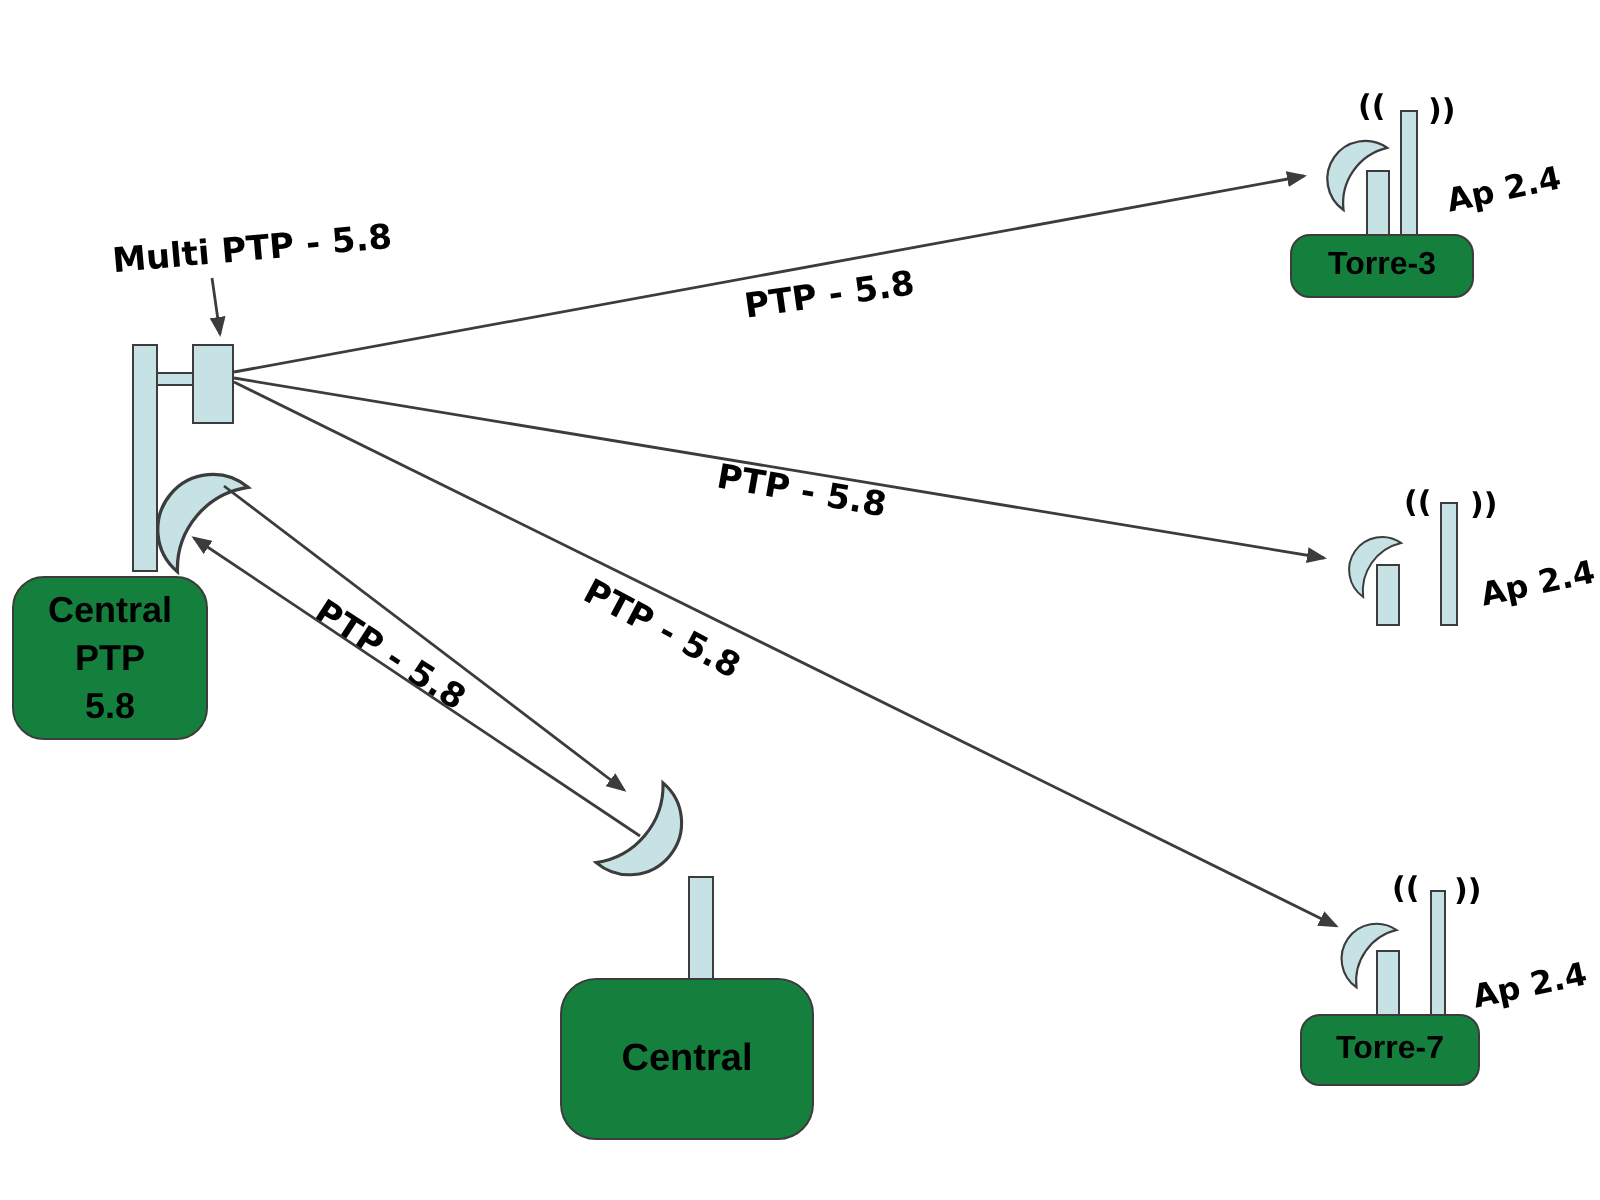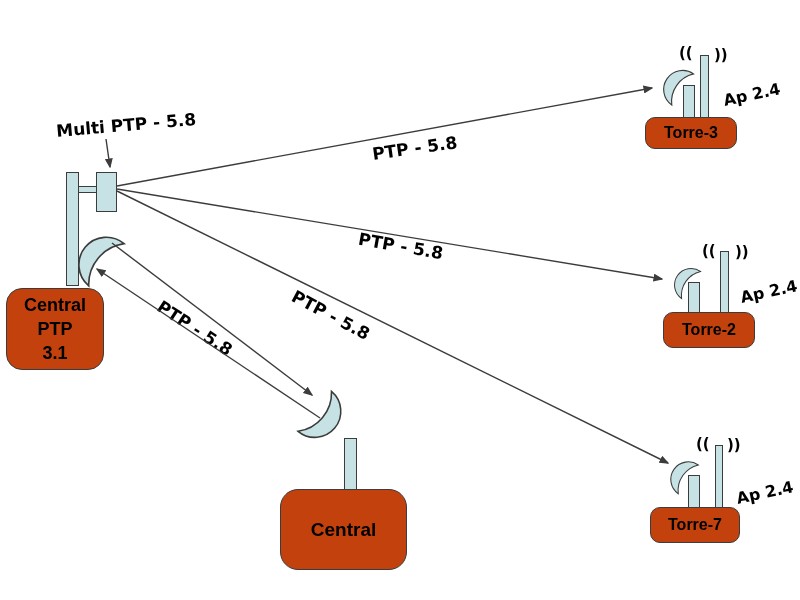--- a/index.html
+++ b/index.html
@@ -5,21 +5,21 @@
   html,body{margin:0;padding:0;background:#fff;}
   #canvas{
     position:relative;width:800px;height:600px;background:#ffffff;
     overflow:hidden;font-family:"Liberation Sans",sans-serif;
   }
   .pole{
     position:absolute;background:#c6e2e5;border:1.4px solid #3c3c3c;
     box-sizing:border-box;
   }
   .node-box{
-    position:absolute;background:#c2410c;border:1.6px solid #3c3c3c;
+    position:absolute;background:#15803d;border:1.6px solid #3c3c3c;
     box-sizing:border-box;display:flex;flex-direction:column;
     align-items:center;justify-content:center;text-align:center;
     font-weight:bold;color:#000;
   }
   .lbl{
     position:absolute;font-family:"DejaVu Sans",sans-serif;font-weight:bold;
     color:#000;white-space:nowrap;transform-origin:center;
   }
   .waves{
     position:absolute;font-family:"DejaVu Sans",sans-serif;font-weight:bold;
@@ -43,34 +43,31 @@
 
   <div class="pole" style="left:688px;top:282px;width:12px;height:31px;"></div>
   <div class="pole" style="left:720px;top:251px;width:9px;height:62px;"></div>
 
   <div class="pole" style="left:688px;top:475px;width:12px;height:33px;"></div>
   <div class="pole" style="left:715px;top:445px;width:8px;height:63px;"></div>
 
   <div class="node-box" style="left:6px;top:288px;width:98px;height:82px;border-radius:16px;font-size:18px;line-height:24px;">
     <span>Central</span>
     <span>PTP</span>
-    <span>3.1</span>
+    <span>5.8</span>
   </div>
 
   <div class="node-box" style="left:280px;top:489px;width:127px;height:81px;border-radius:18px;font-size:19px;">
     <span>Central</span>
   </div>
 
   <div class="node-box" style="left:645px;top:117px;width:92px;height:32px;border-radius:10px;font-size:16px;">
     <span>Torre-3</span>
   </div>
 
-  <div class="node-box" style="left:663px;top:312px;width:92px;height:36px;border-radius:10px;font-size:16px;">
-    <span>Torre-2</span>
-  </div>
 
   <div class="node-box" style="left:650px;top:507px;width:90px;height:36px;border-radius:10px;font-size:16px;">
     <span>Torre-7</span>
   </div>
 
   <span class="waves" style="left:679px;top:44px;">((</span>
   <span class="waves" style="left:714px;top:46px;">))</span>
   <span class="waves" style="left:702px;top:242px;">((</span>
   <span class="waves" style="left:735px;top:243px;">))</span>
   <span class="waves" style="left:696px;top:435px;">((</span>

